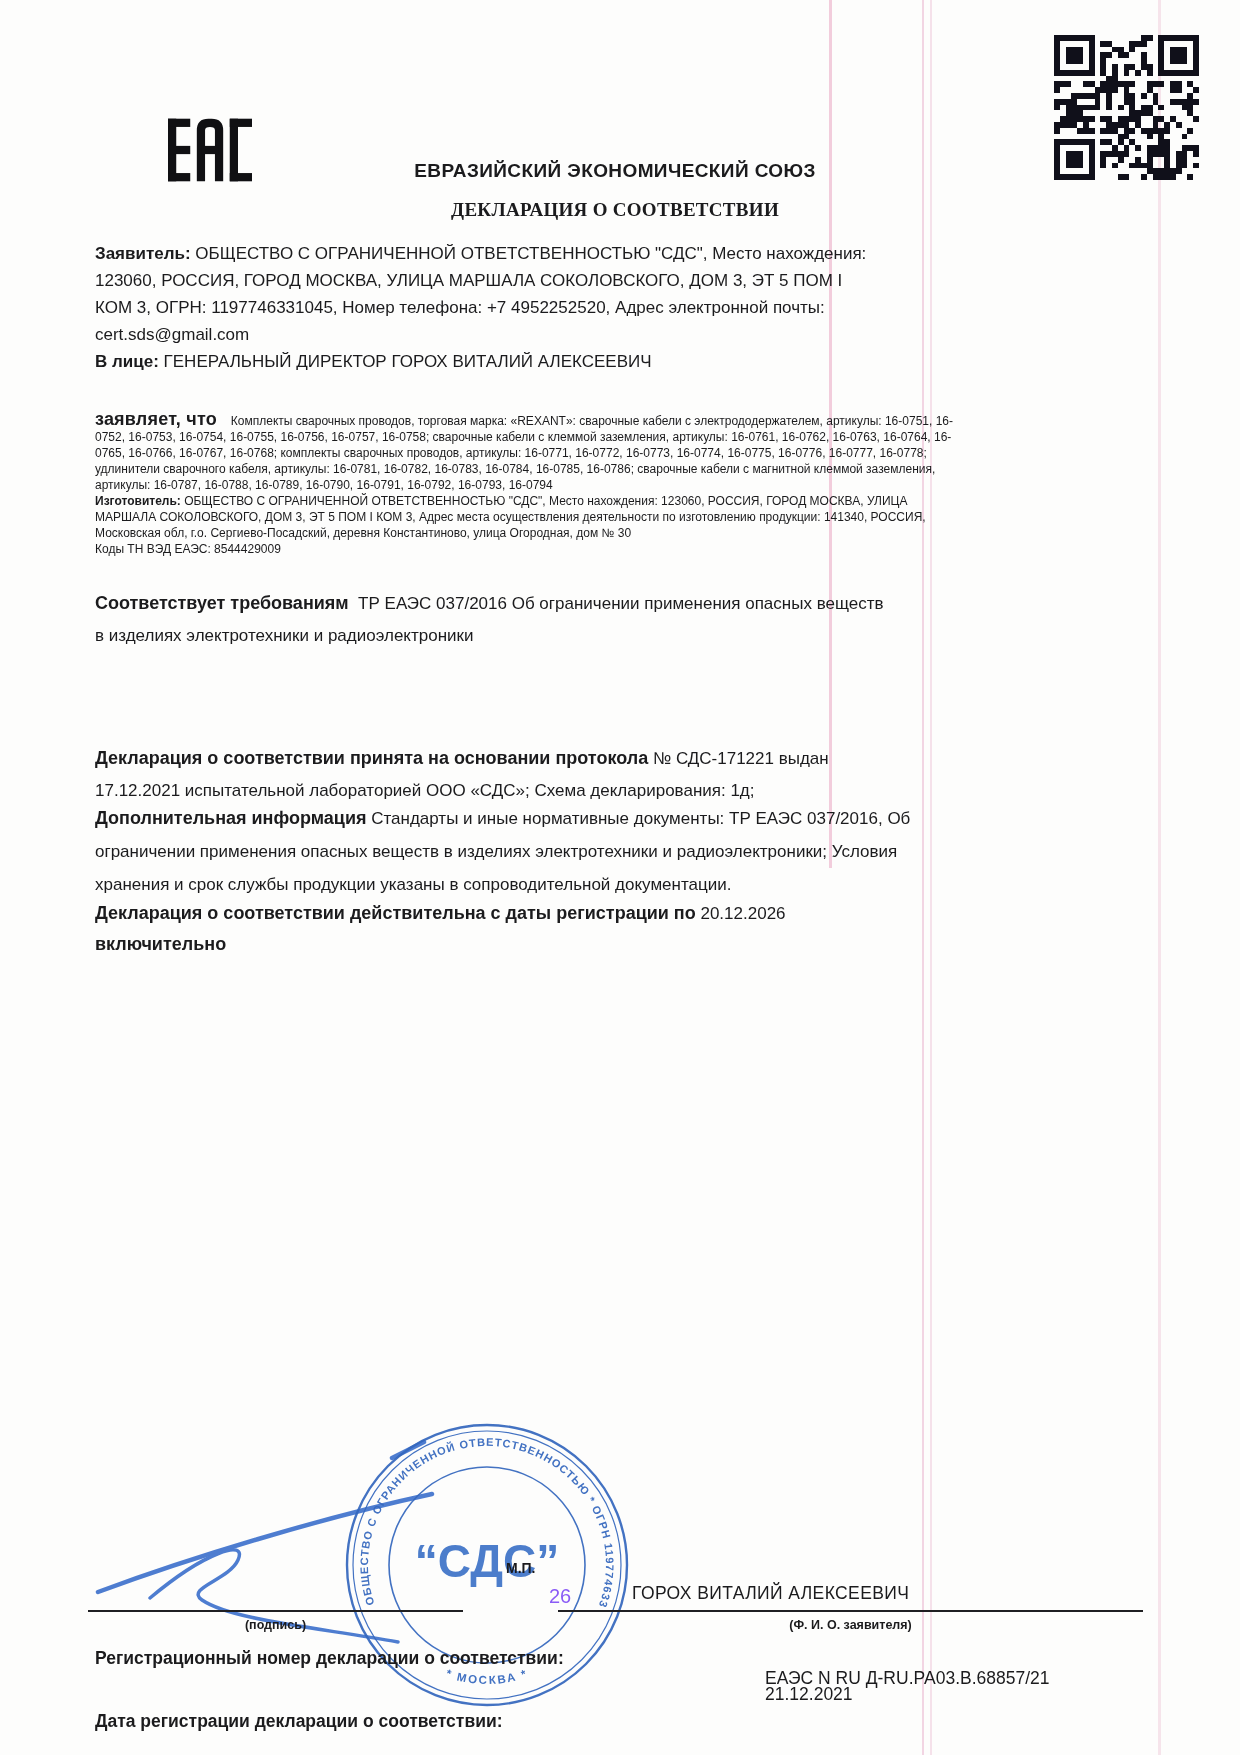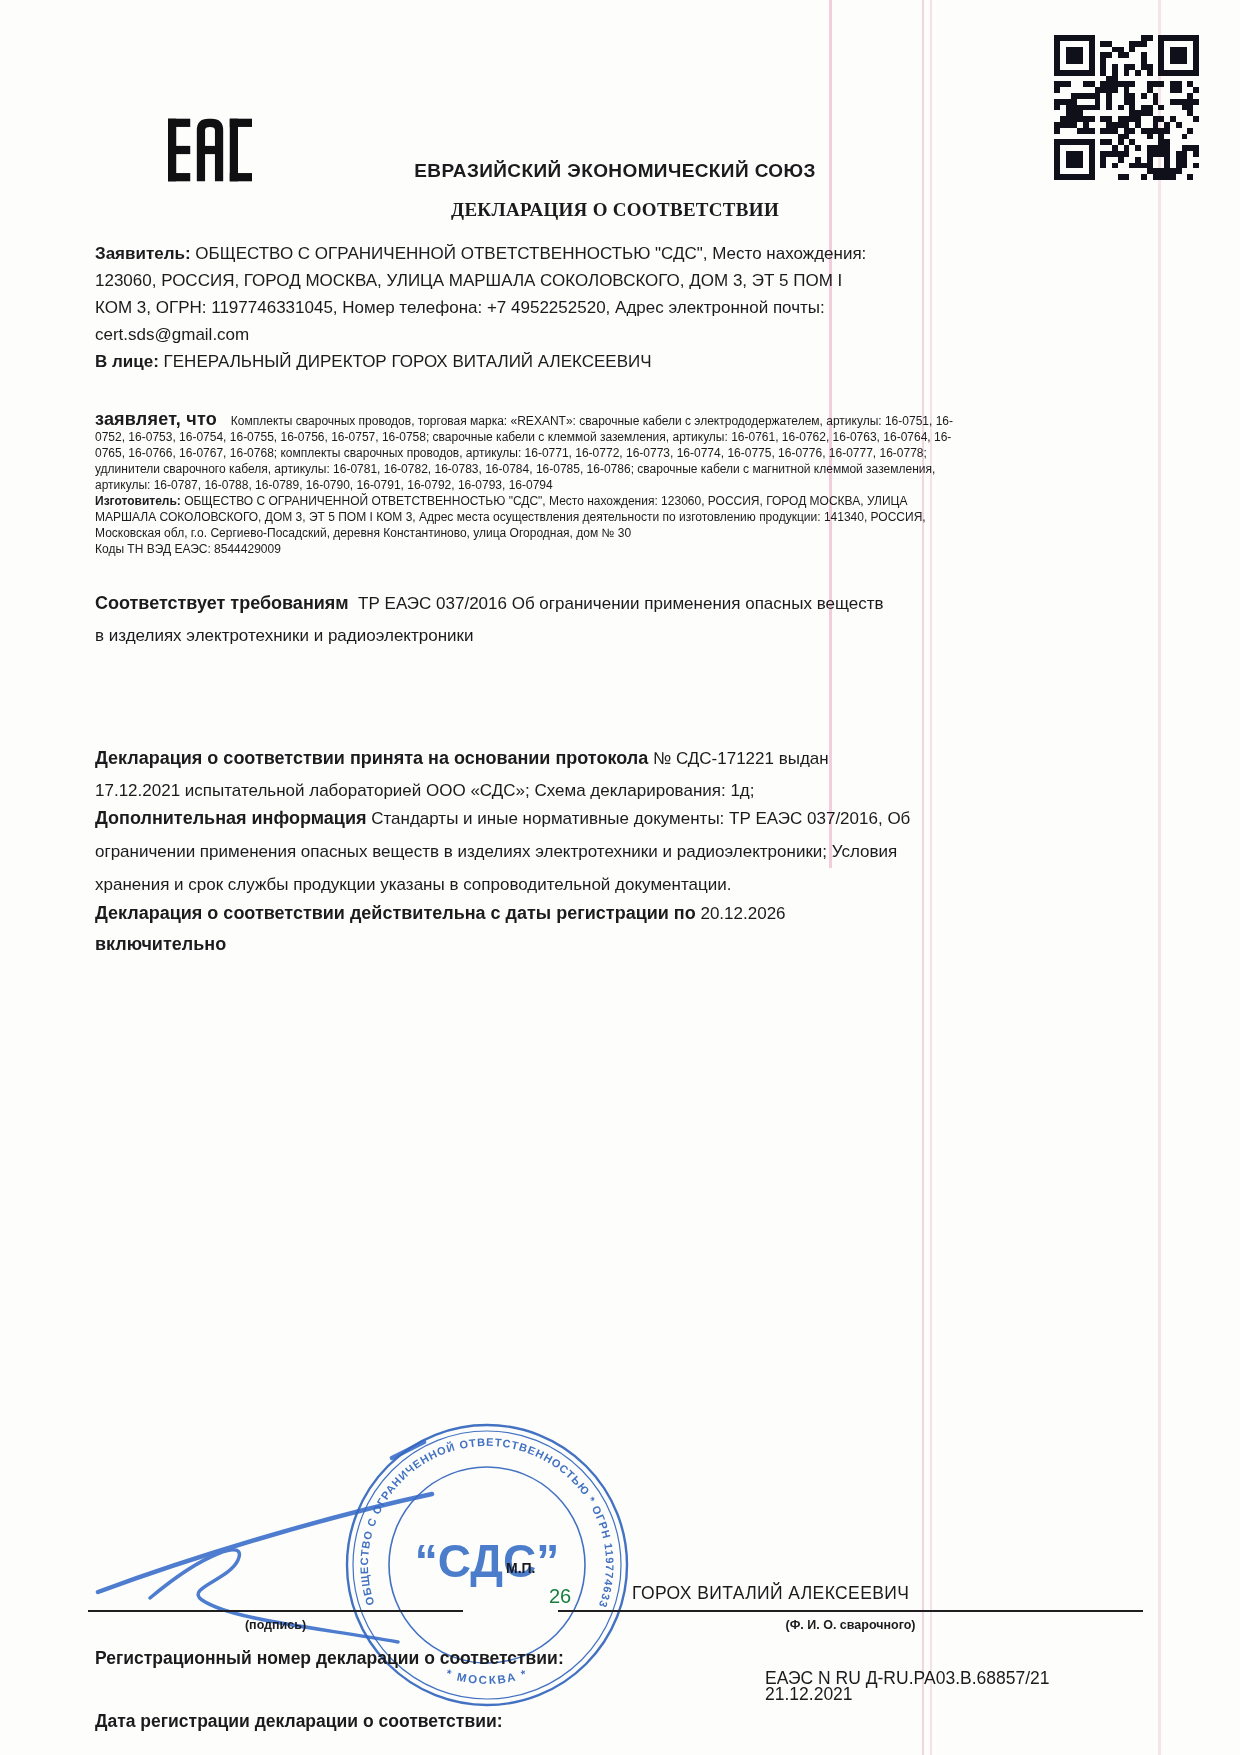--- a/index.html
+++ b/index.html
@@ -24,21 +24,21 @@
   .secp b{font-size:18px;font-weight:bold;}
   
   .declares{left:95px;top:371px;width:1062px;font-size:12px;line-height:16px;margin-top:40px;}
   .declares .lead{font-size:18px;font-weight:bold;letter-spacing:.2px;padding-right:14px;}
   .declares b{font-weight:bold;}
   
   .sigline{position:absolute;height:2px;background:#1f1f22;}
   .caption{position:absolute;font-size:12.5px;font-weight:bold;text-align:center;}
   .fio{left:632px;top:1583px;font-size:17.5px;letter-spacing:.4px;}
   .mp{left:506px;top:1560px;font-size:14px;font-weight:bold;}
-  .stampnum{left:549px;top:1585px;font-size:20px;color:#15803d;}
+  .stampnum{left:549px;top:1585px;font-size:20px;color:#8b5cf6;}
   .reglabel{font-size:17.5px;font-weight:bold;}
   .regvalue{font-size:17.5px;}
   .stamp-svg{left:337px;top:1415px;width:300px;height:300px;opacity:.93;}
   .sig-svg{left:80px;top:1430px;width:390px;height:230px;}
   .qr{left:1054px;top:35px;width:145px;height:145px;}
   .eac{left:168px;top:112px;width:84px;height:76px;}
 </style>
 </head>
 <body>
 
@@ -432,18 +432,18 @@
 </svg>
 
 <div class="abs mp">М.П.</div>
 <div class="abs stampnum">26</div>
 
 <div class="abs fio">ГОРОХ ВИТАЛИЙ АЛЕКСЕЕВИЧ</div>
 
 <div class="sigline" style="left:88px;top:1610px;width:375px;"></div>
 <div class="sigline" style="left:558px;top:1610px;width:585px;"></div>
 <div class="caption" style="left:88px;top:1618px;width:375px;">(подпись)</div>
-<div class="caption" style="left:558px;top:1618px;width:585px;">(Ф. И. О. сварочного)</div>
+<div class="caption" style="left:558px;top:1618px;width:585px;">(Ф. И. О. заявителя)</div>
 
 <div class="abs reglabel" style="left:95px;top:1648px;">Регистрационный номер декларации о соответствии:</div>
 <div class="abs regvalue" style="left:765px;top:1648px;margin-top:20px;">ЕАЭС N RU Д-RU.РА03.В.68857/21</div>
 <div class="abs reglabel" style="left:95px;top:1684px;margin-top:27px;">Дата регистрации декларации о соответствии:</div>
 <div class="abs regvalue" style="left:765px;top:1684px;">21.12.2021</div>
 
 </body></html>

